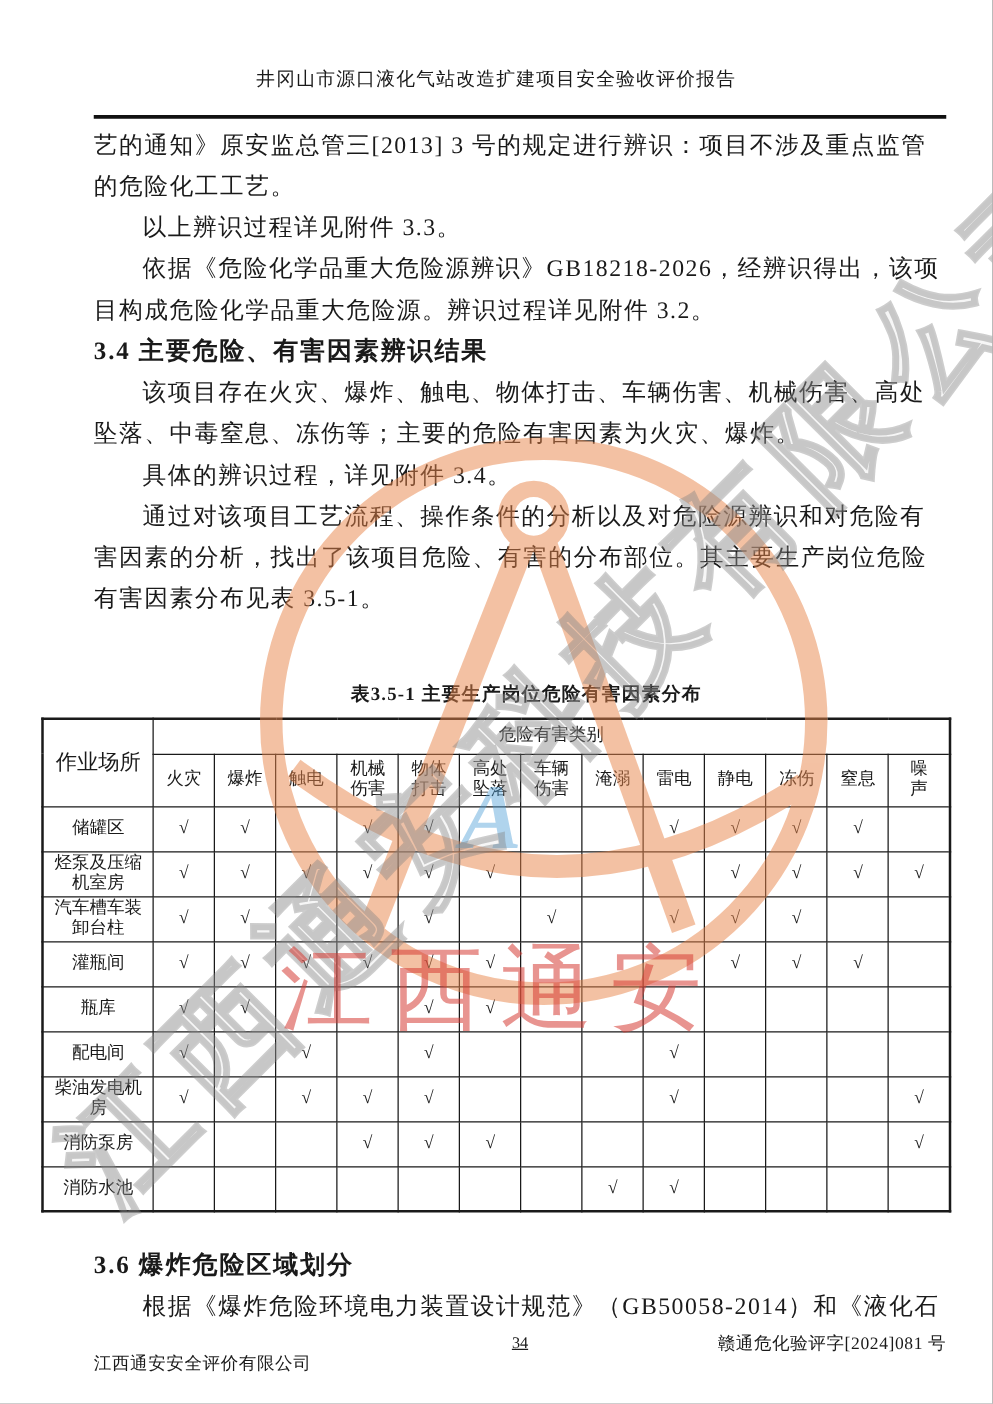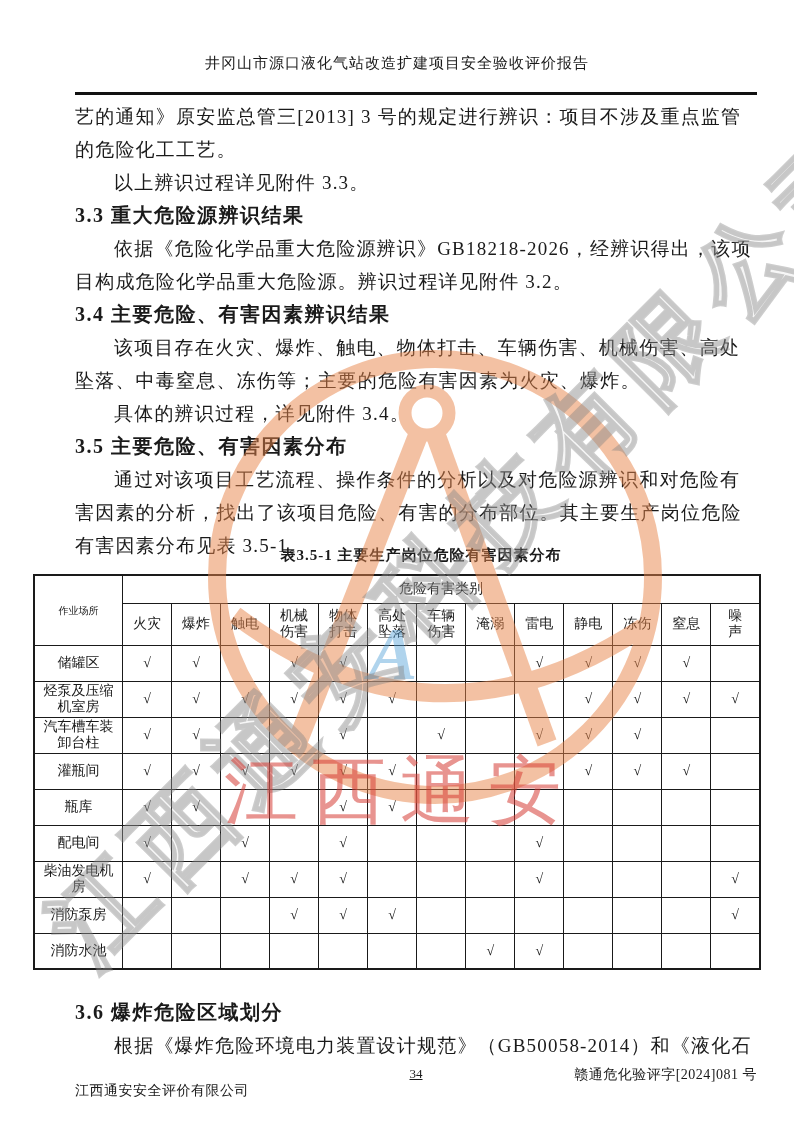--- a/index.html
+++ b/index.html
@@ -20,21 +20,21 @@
   .table-caption{position:absolute;top:546px;left:0;width:100%;text-align:center;
     font-size:15px;font-weight:bold;letter-spacing:1px;padding-left:24px;}
   table.hazard{position:absolute;top:574px;left:33px;width:728px;border-collapse:collapse;
     table-layout:fixed;font-size:14px;}
   table.hazard th,table.hazard td{border:1.5px solid #1a1a1a;text-align:center;vertical-align:middle;
     white-space:pre-line;font-weight:normal;padding:0;line-height:1.15;}
   table.hazard{border:2px solid #1a1a1a;}
   table.hazard thead tr.grow{height:28px;}
   table.hazard thead tr.crow{height:42px;}
   table.hazard tbody tr{height:36px;}
-  th.corner{width:87px;font-size:10px;}
+  th.corner{width:87px;font-size:17px;}
   td.check{font-size:14px;}
   
   .footer{position:absolute;top:1066px;left:75px;width:682px;font-size:14px;letter-spacing:0.5px;}
   .footer .f-left{position:absolute;left:0;top:16px;}
   .footer .f-center{position:absolute;left:0;width:100%;text-align:center;top:0;font-size:13px;letter-spacing:0;text-decoration:underline;}
   .footer .f-right{position:absolute;right:0;top:0;}
   
   .wm{position:absolute;pointer-events:none;}
   .wm-gray{
     top:900px;left:20px;width:1200px;transform:rotate(-45deg);transform-origin:0 0;
@@ -70,28 +70,26 @@
 
   <div class="content-layer">
 
     <div class="doc-header">井冈山市源口液化气站改造扩建项目安全验收评价报告</div>
     <div class="header-rule"></div>
 
     <div class="bodyblock">
       <div class="bline">艺的通知》原安监总管三[2013] 3 号的规定进行辨识：项目不涉及重点监管</div>
       <div class="bline">的危险化工工艺。</div>
       <div class="bline indent">以上辨识过程详见附件 3.3。</div>
-      <div class="heading">3.3 重大危险源辨识结果</div>
       <div class="bline indent">依据《危险化学品重大危险源辨识》GB18218-2026，经辨识得出，该项</div>
       <div class="bline">目构成危险化学品重大危险源。辨识过程详见附件 3.2。</div>
       <div class="heading">3.4 主要危险、有害因素辨识结果</div>
       <div class="bline indent">该项目存在火灾、爆炸、触电、物体打击、车辆伤害、机械伤害、高处</div>
       <div class="bline">坠落、中毒窒息、冻伤等；主要的危险有害因素为火灾、爆炸。</div>
       <div class="bline indent">具体的辨识过程，详见附件 3.4。</div>
-      <div class="heading">3.5 主要危险、有害因素分布</div>
       <div class="bline indent">通过对该项目工艺流程、操作条件的分析以及对危险源辨识和对危险有</div>
       <div class="bline">害因素的分析，找出了该项目危险、有害的分布部位。其主要生产岗位危险</div>
       <div class="bline">有害因素分布见表 3.5-1。</div>
     </div>
 
     <div class="table-caption">表3.5-1  主要生产岗位危险有害因素分布</div>
 
     <table class="hazard">
       <thead>
         <tr class="grow">

